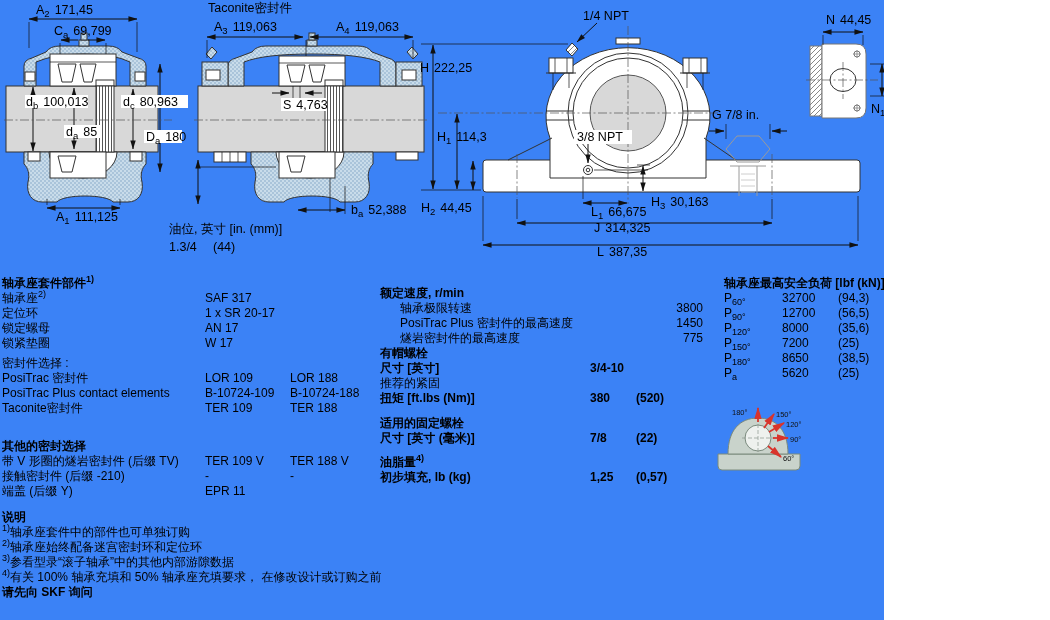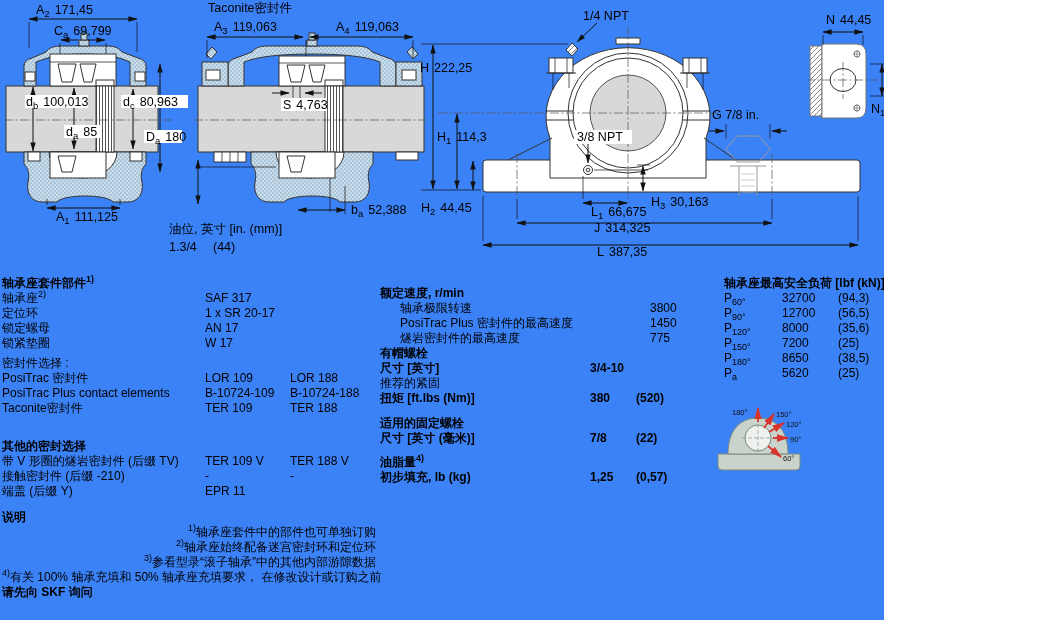--- a/index.html
+++ b/index.html
@@ -17,25 +17,25 @@
   .ext{stroke:#111;stroke-width:.7;fill:none;}
   .cl{stroke:#555;stroke-width:.7;fill:none;stroke-dasharray:9 2.5 2 2.5;}
   .gray{stroke:#9a9a9a;fill:none;stroke-width:1;}
   .gray2{stroke:#c2c2c2;fill:none;stroke-width:.8;}
   .bg{fill:#fff;}
   .col{position:absolute;font-size:12px;line-height:15px;}
   .h{font-weight:bold;white-space:nowrap;}
   .trow{display:grid;grid-template-columns:203px 85px 1fr;}
   .mrow{display:grid;grid-template-columns:210px 46px 1fr;font-weight:bold;}
   .srow{display:grid;grid-template-columns:250px 53px;margin-left:20px;}
-  .srow .val{text-align:left;}
+  .srow .val{text-align:right;}
   .lrow{display:grid;grid-template-columns:58px 56px 1fr;}
   sup{font-size:9px;line-height:0;}
   sub{font-size:9px;line-height:0;}
-  .note{white-space:nowrap;text-align:right;}
+  .note{white-space:nowrap;}
   #loaddia text{font-size:7.5px;fill:#111;}
   .rl{stroke:#d8342c;stroke-width:1.8;fill:none;marker-end:url(#rar);}
 </style>
 </head>
 <body>
 
 <div id="page">
 
 <svg id="drawings" viewBox="0 0 1050 272" style="left:0;top:0;width:1050px;height:272px">
   <defs>

